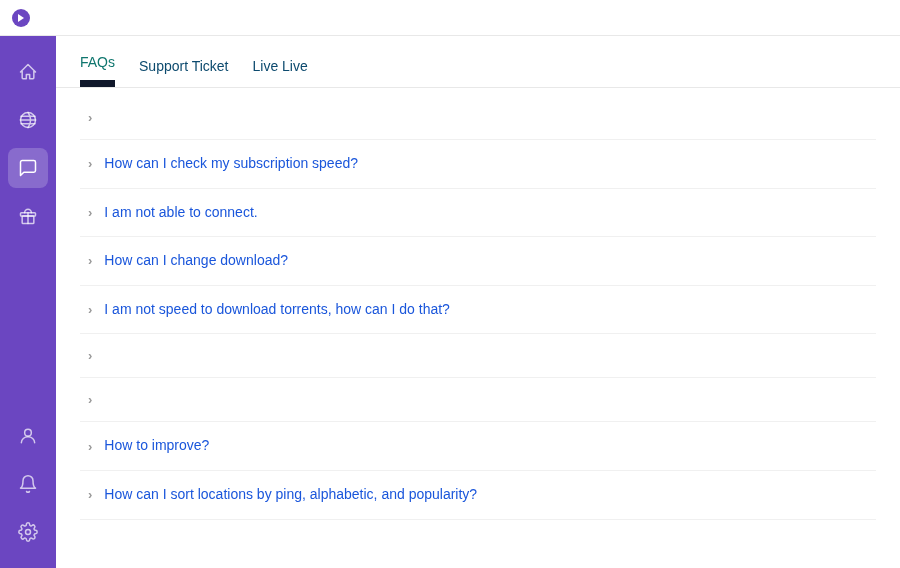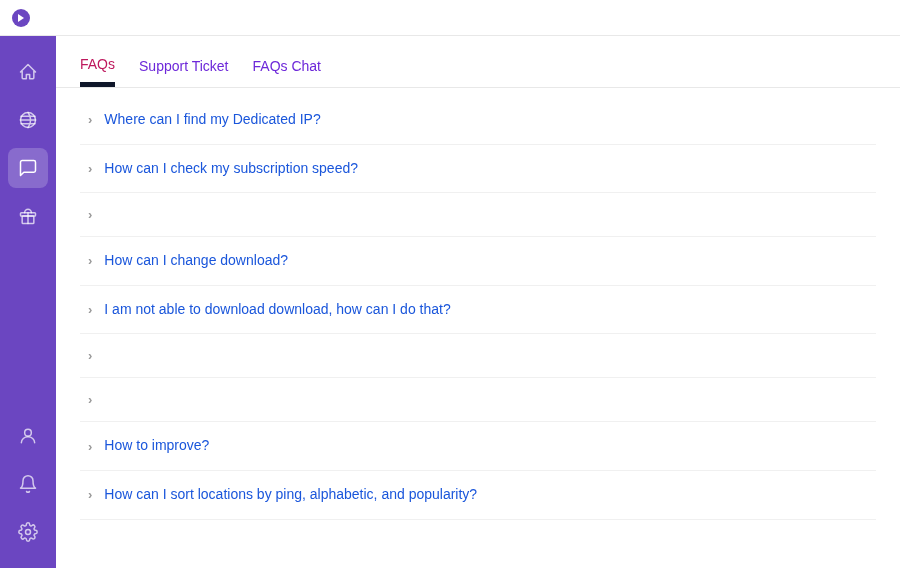--- a/index.html
+++ b/index.html
@@ -102,29 +102,29 @@
       display: flex;
       align-items: flex-end;
       padding: 0 24px;
       border-bottom: 1px solid #e8e8e8;
       height: 52px;
       gap: 24px;
     }
     .tab {
       padding: 12px 0 10px;
       font-size: 14px;
-      color: #6d28d9;
+      color: #0c4a6e;
       cursor: pointer;
       border-bottom: 3px solid transparent;
       text-decoration: none;
       white-space: nowrap;
     }
     .tab.active {
-      color: #be185d;
-      border-bottom: 5px solid #0f172a;
+      color: #0f766e;
+      border-bottom: 7px solid #0f172a;
       font-weight: 500;
     }
 
     
     .faq-list {
       flex: 1;
       overflow-y: auto;
       padding: 8px 24px;
     }
     .faq-item {
@@ -227,42 +227,42 @@
         </svg>
     </div>
 
   </div>
 
   <div class="content">
 
     <div class="tab-bar">
       <a class="tab active" href="#">FAQs</a>
       <a class="tab" href="#">Support Ticket</a>
-      <a class="tab" href="#">FAQs Chat</a>
+      <a class="tab" href="#">Live Live</a>
     </div>
 
     <div class="faq-list">
     <div class="faq-item">
           <span class="faq-chevron">›</span>
-          <span class="faq-text">Where can I find my Dedicated IP?</span>
         </div>
         <div class="faq-item">
           <span class="faq-chevron">›</span>
           <span class="faq-text">How can I check my subscription speed?</span>
         </div>
         <div class="faq-item">
           <span class="faq-chevron">›</span>
+          <span class="faq-text">I am not able to connect.</span>
         </div>
         <div class="faq-item">
           <span class="faq-chevron">›</span>
           <span class="faq-text">How can I change download?</span>
         </div>
         <div class="faq-item">
           <span class="faq-chevron">›</span>
-          <span class="faq-text">I am not able to download download, how can I do that?</span>
+          <span class="faq-text">I am not speed to download torrents, how can I do that?</span>
         </div>
         <div class="faq-item">
           <span class="faq-chevron">›</span>
         </div>
         <div class="faq-item">
           <span class="faq-chevron">›</span>
         </div>
         <div class="faq-item">
           <span class="faq-chevron">›</span>
           <span class="faq-text">How to improve?</span>

